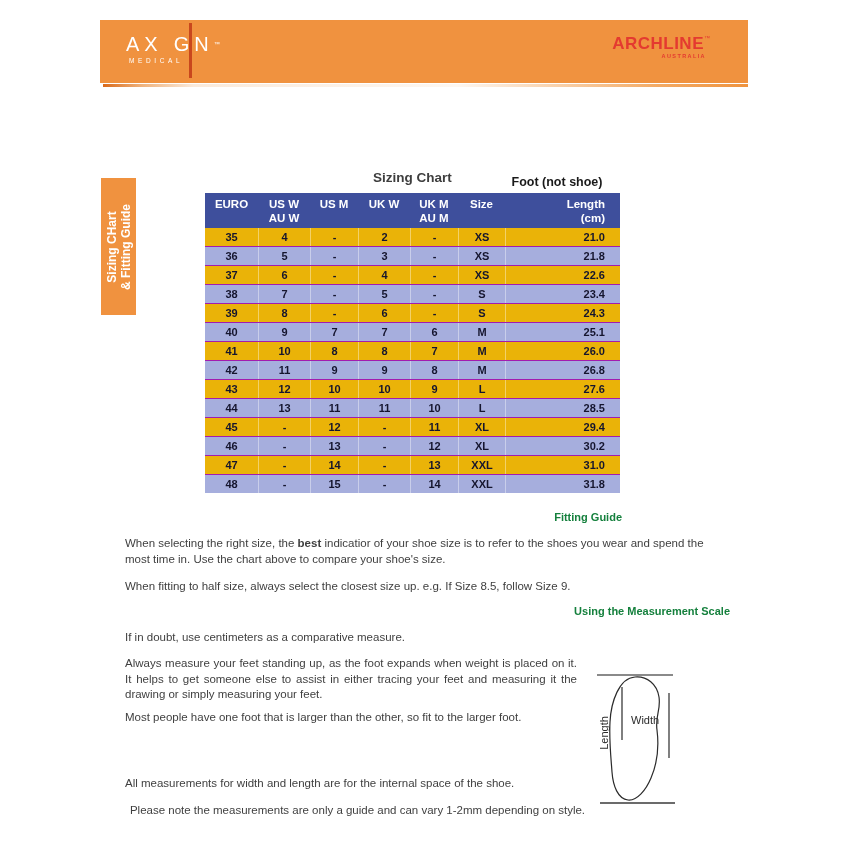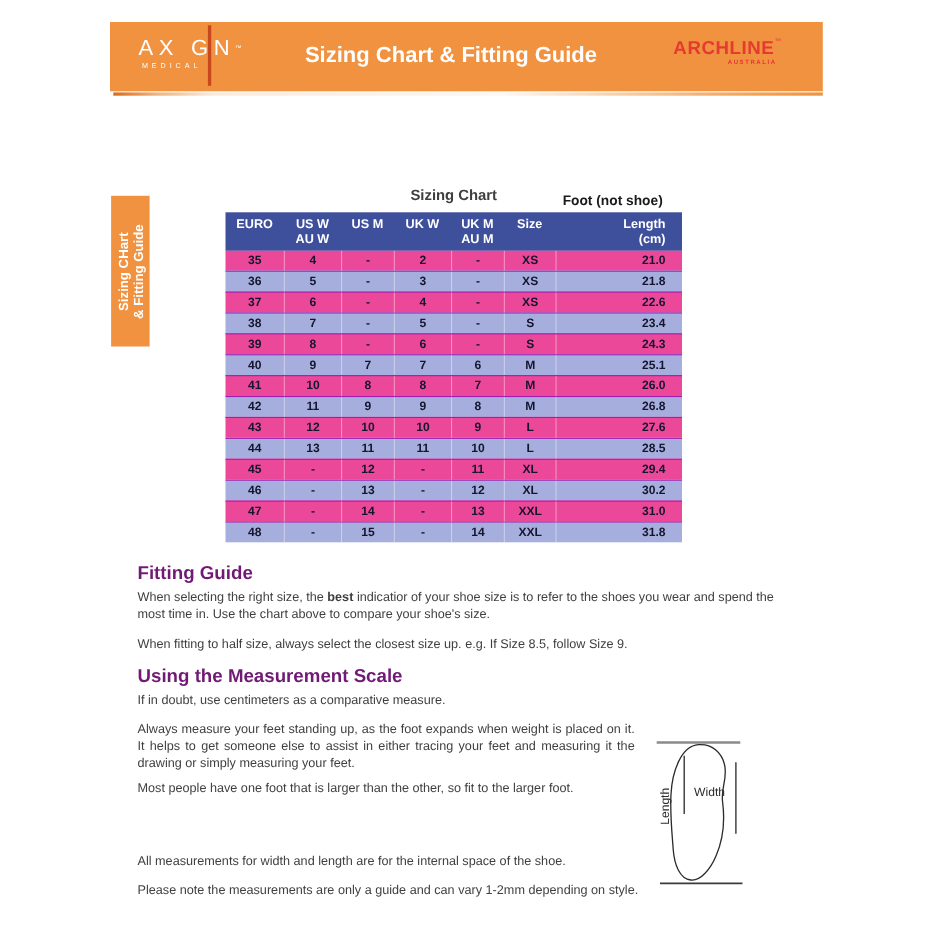--- a/index.html
+++ b/index.html
@@ -38,50 +38,49 @@
   .foot-note{left:497px;top:175px;width:120px;text-align:center;
     font-weight:bold;font-size:12.5px;color:#1A1A1A;}
   .size-table{left:205px;top:193px;width:415px;font-weight:bold;}
   .tgrid{display:grid;grid-template-columns:53px 52px 48px 52px 48px 47px 115px;}
   .thead{background:#3E4F9C;color:#fff;height:35px;font-size:11.5px;line-height:14px;padding-top:4px;box-sizing:border-box;}
   .thead .cell{text-align:center;}
   .trow{height:18px;line-height:18px;font-size:11px;color:#15152E;border-top:1px solid #a21caf;}
   .trow:first-of-type{border-top:none;}
   .trow .cell{text-align:center;border-left:1px solid rgba(255,255,255,0.4);overflow:hidden;}
   .trow .cell:first-child{border-left:none;}
-  .row-a{background:#ec4899;}
+  .row-a{background:#eab308;}
   .row-b{background:#A6AEDD;}
   .cell-last{text-align:right !important;padding-right:15px;box-sizing:border-box;}
 
   
-  .sec-title{font-weight:bold;font-size:17px;color:#701a75;text-align:left;}
+  .sec-title{font-weight:bold;font-size:11px;color:#15803d;text-align:right;}
   .h-fitting{left:125px;top:511px;width:497px;}
   .h-scale{left:125px;top:605px;width:605px;}
   .para{font-size:11.5px;line-height:15.5px;color:#3F3F3F;}
   .p-fit1{left:125px;top:536px;width:592px;}
   .p-fit2{left:125px;top:579px;width:592px;}
   .p-m1{left:125px;top:630px;width:470px;}
   .p-m2{left:125px;top:656px;width:452px;text-align:justify;}
   .p-m3{left:125px;top:710px;width:470px;}
   .p-m4{left:125px;top:776px;width:480px;}
-  .p-m5{left:125px;top:803px;width:465px;}
+  .p-m5{left:125px;top:803px;width:465px;text-align:center;}
 
   
   .foot-diagram{left:595px;top:652px;width:95px;height:160px;}
 </style>
 </head>
 <body>
 
 <div class="abs banner">
   <div class="abs axign">
     <div class="axign-line"></div>
     <div class="axign-letters"><span>AX</span><span class="axign-gap"></span><span>GN</span><span class="axign-tm">™</span></div>
     <div class="axign-sub">MEDICAL</div>
   </div>
-  <div class="abs banner-title">Sizing Chart &amp; Fitting Guide</div>
   <div class="abs archline">
     <div><span class="archline-name">ARCHLINE</span><span class="archline-tm">™</span></div>
     <div class="archline-sub">AUSTRALIA</div>
   </div>
 </div>
 <div class="abs banner-underline"></div>
 
 <div class="abs side-tab">
   <div class="side-tab-text">
     <div>Sizing CHart</div>

